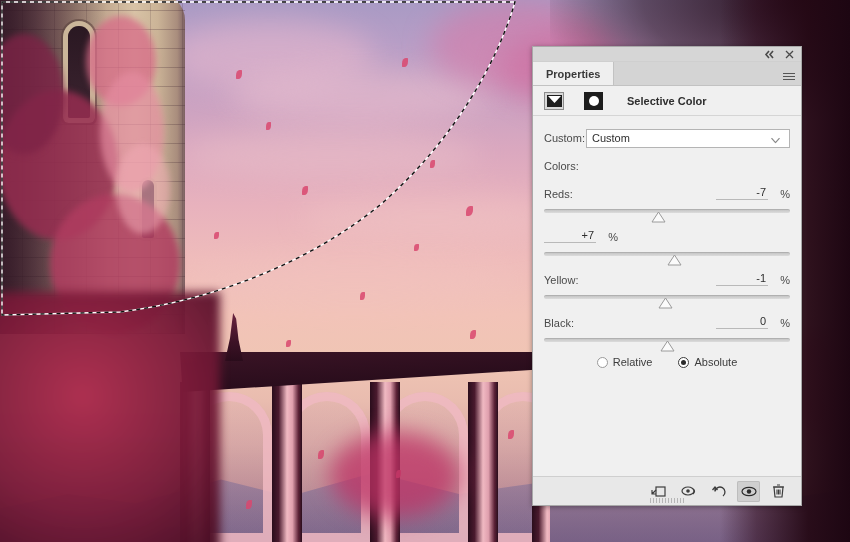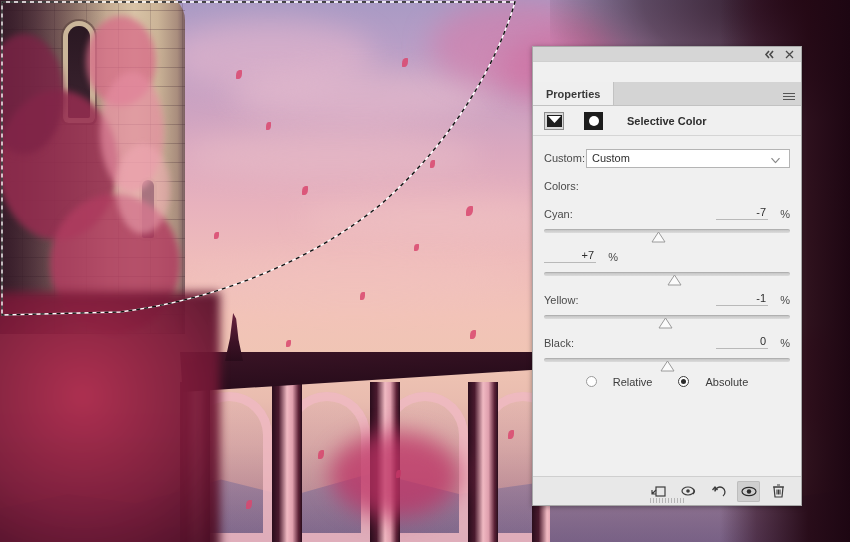--- a/index.html
+++ b/index.html
@@ -172,21 +172,20 @@
     border-bottom: 1px solid #cfcfcf;
   }
   .tiny-btn {
     width: 11px; height: 11px; display: flex; align-items: center; justify-content: center;
     color: #4a4a4a; cursor: pointer; line-height: 1;
   }
   .tabbar {
     height: 24px; background: #d4d4d4;
     display: flex; align-items: stretch; position: relative;
     border-bottom: 1px solid #c2c2c2;
-    margin-top: 20px;
   }
   .tab {
     padding: 0 13px; display: flex; align-items: center;
     font-size: 11px; font-weight: bold; color: #3a3a3a;
     background: #efefef; border-right: 1px solid #c2c2c2;
     cursor: pointer;
   }
   .tabbar-spacer { flex: 1; }
   .burger {
     width: 24px; display: flex; align-items: center; justify-content: center;
@@ -240,21 +239,21 @@
     background: linear-gradient(180deg,#c6c6c6,#dcdcdc);
     border-top: 1px solid #b0b0b0;
     border-radius: 2px;
   }
   .thumb {
     position: absolute; top: 1px; width: 15px; height: 12px; margin-left: -7px;
     cursor: pointer;
   }
 
   .radios { display: flex; justify-content: center; gap: 26px; margin-top: 14px; }
-  .radio { display: flex; gap: 16px; font-size: 11px; color: #3c3c3c; cursor: pointer; }
+  .radio { display: flex; align-items: center; gap: 5px; font-size: 11px; color: #3c3c3c; cursor: pointer; }
   .dot {
     width: 11px; height: 11px; border-radius: 50%; background: #fff;
     border: 1px solid #9a9a9a; display: flex; align-items: center; justify-content: center;
   }
   .dot.on { border-color: #3c3c3c; }
   .dot.on b { display: block; width: 5px; height: 5px; border-radius: 50%; background: #2b2b2b; }
 
   .footer {
     height: 29px; background: #e8e8e8; border-top: 1px solid #cfcfcf;
     display: flex; align-items: center; justify-content: flex-end;
@@ -404,21 +403,21 @@
         </div>
       </div>
 
       <div class="row">
         <div class="row-label">Colors:</div>
       </div>
 
       <div id="sliders">
           <div class="sliderblock">
             <div class="sl-head">
-              <span class="sl-name">Cyan:</span>
+              <span class="sl-name">Reds:</span>
               <span class="sl-val">-7</span>
               <span class="sl-pct">%</span>
             </div>
             <div class="track">
               <div class="thumb" style="left: 46.5%;"><svg width="15" height="12" viewBox="0 0 15 12">
                   <path d="M7.5 1 L14 11 L1 11 Z" fill="#fbfbfb" stroke="#9a9a9a" stroke-width="1"></path>
                 </svg></div>
             </div>
           </div>
           <div class="sliderblock">

